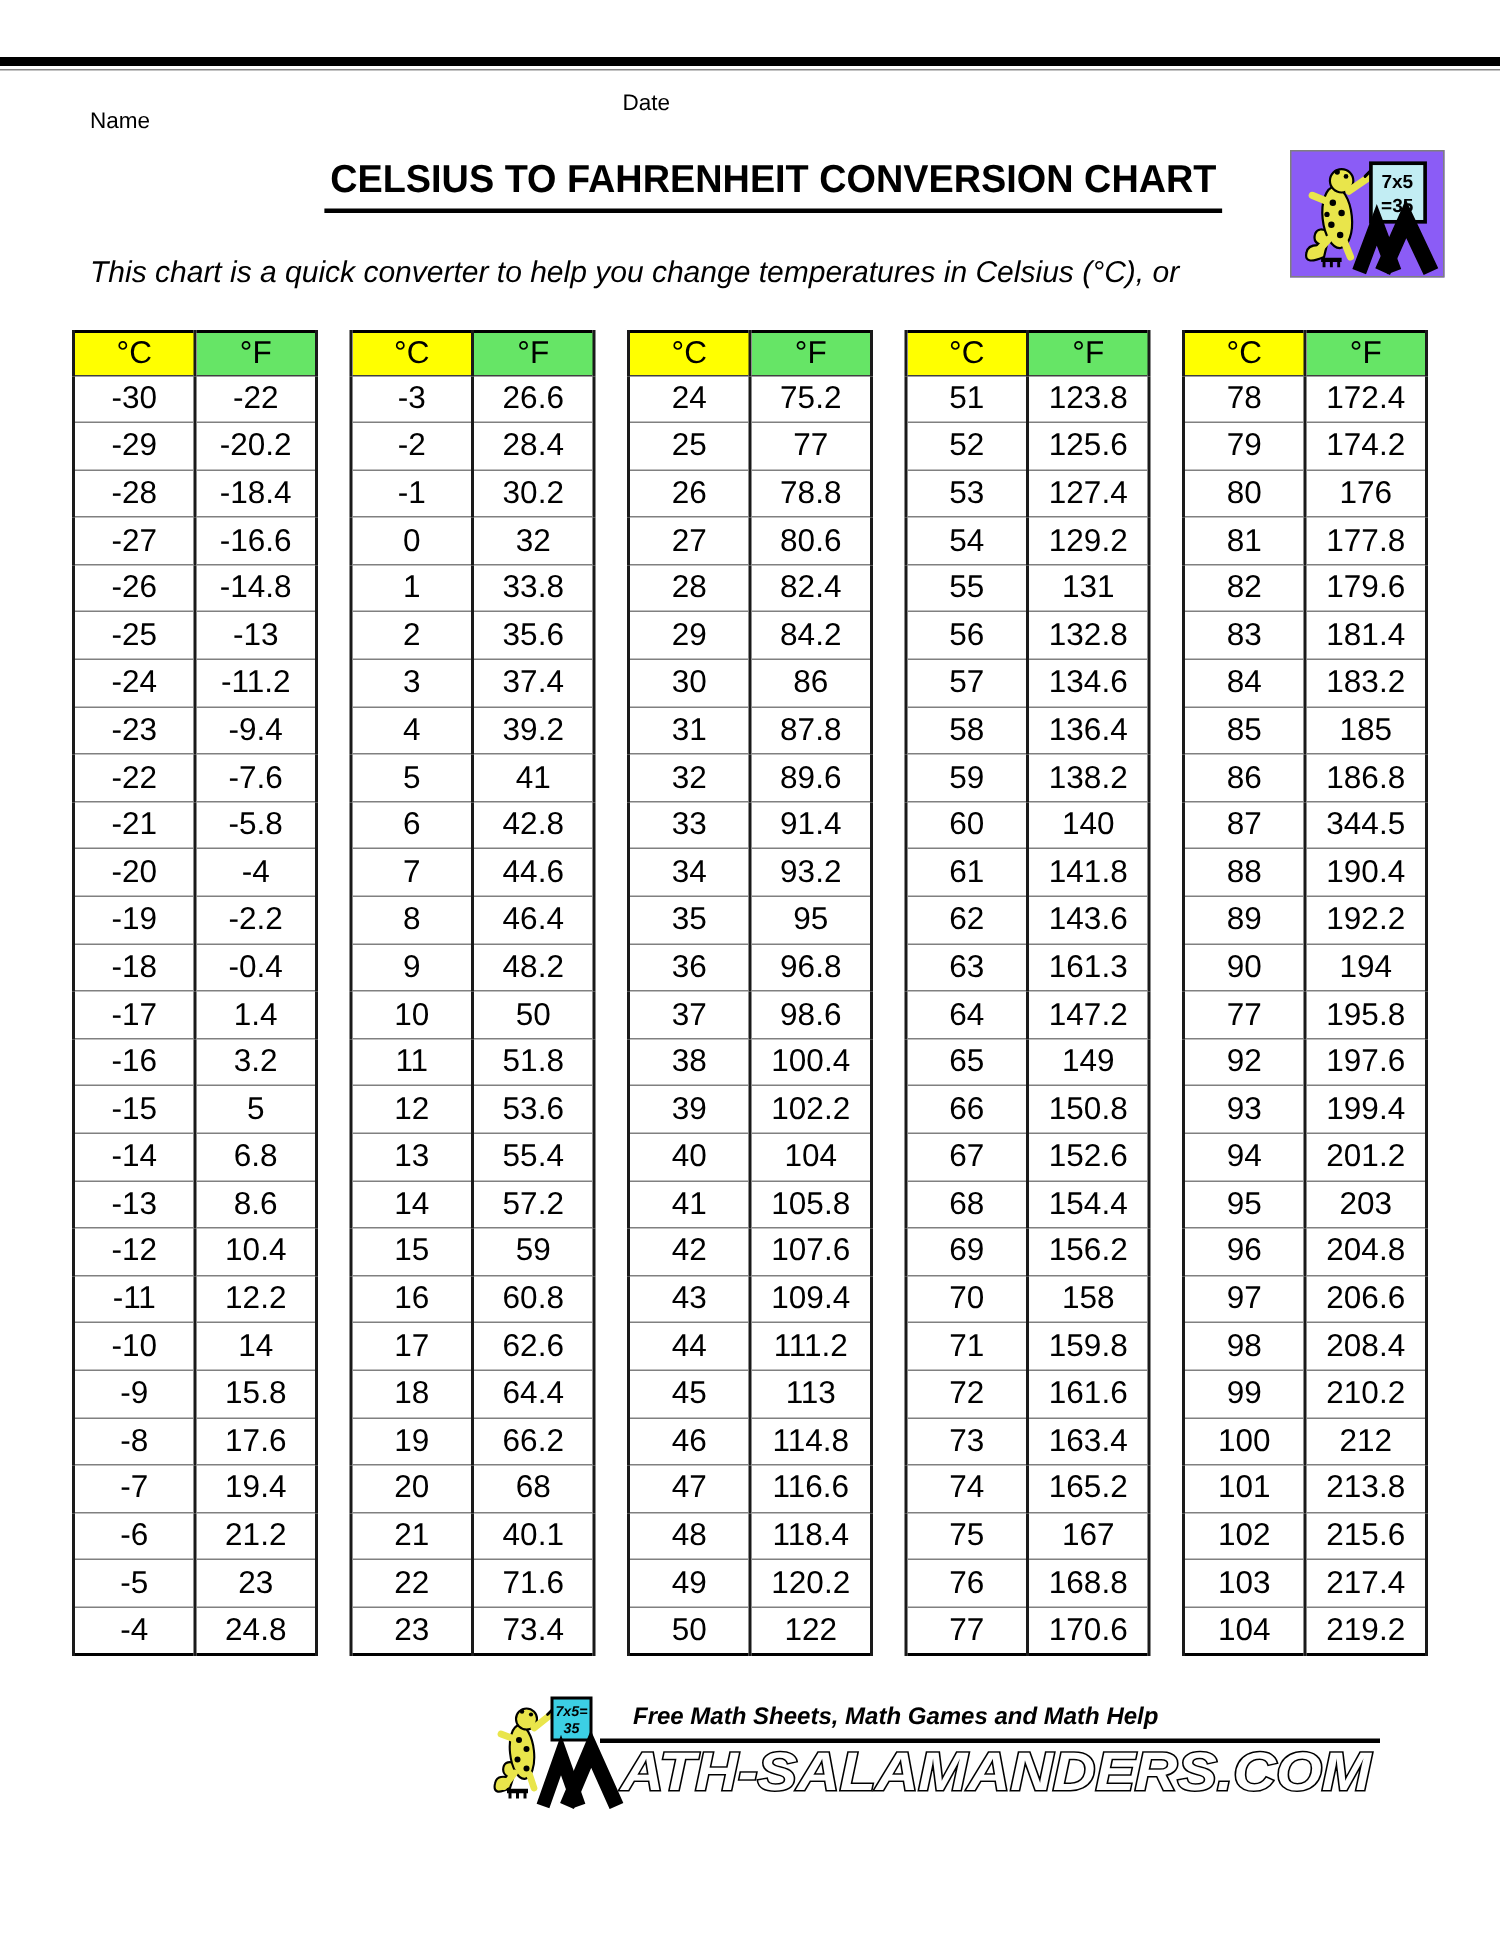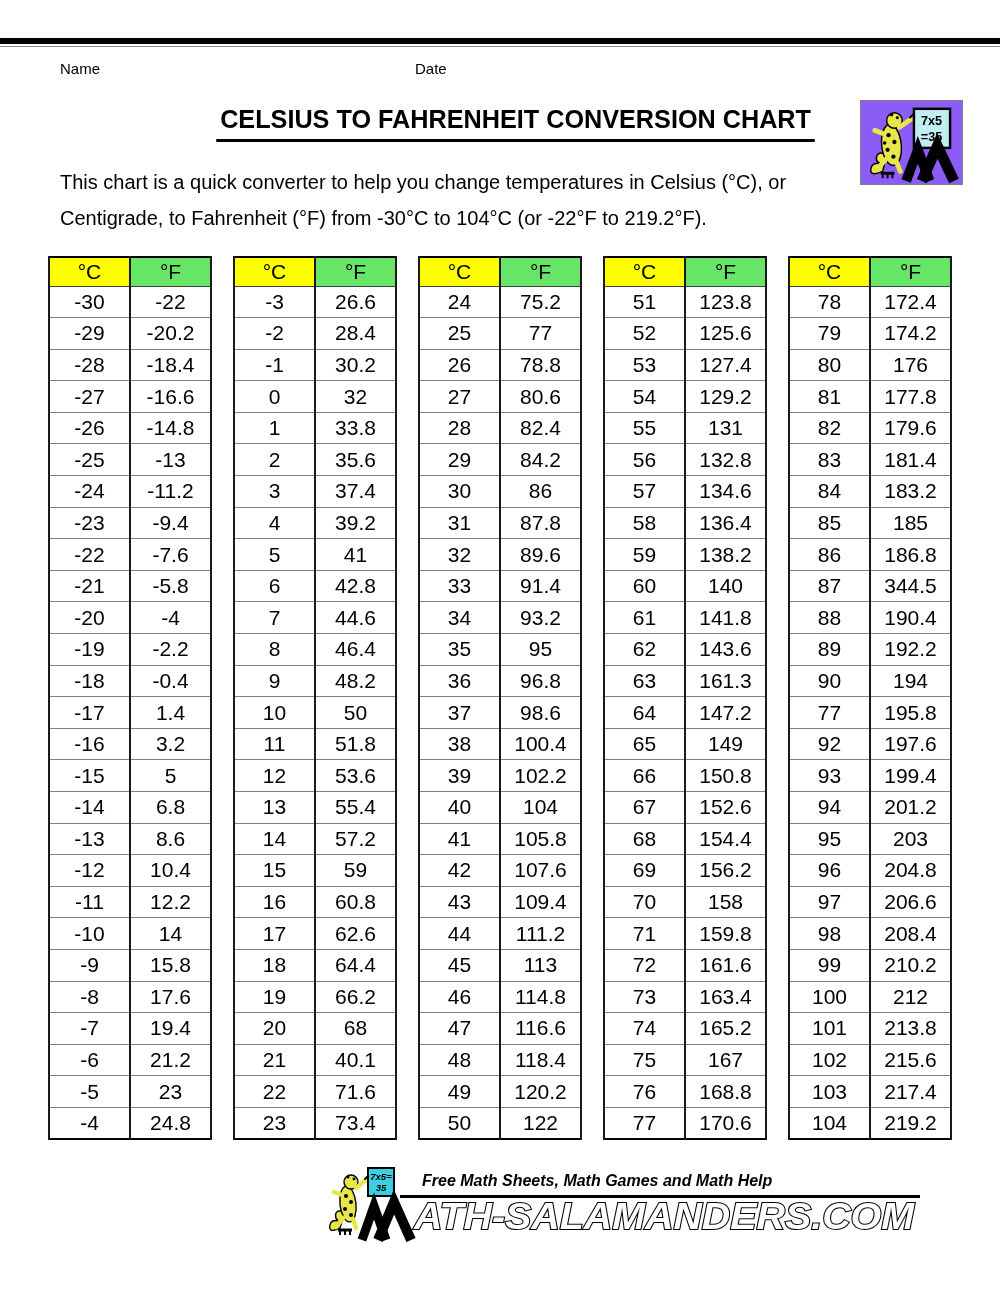--- a/index.html
+++ b/index.html
@@ -16,21 +16,21 @@
   
   .top-rule {
     margin-top: 38px;
     height: 9px;
     border-top: 6px solid #000;
     border-bottom: 1px solid #8a8a8a;
   }
 
   
   .meta-row { position: relative; height: 20px; margin-top: 13px; font-size: 15px; }
-  .name-label { position: absolute; left: 60px; top: 0; }
+  .name-label { position: absolute; left: 60px; top: 12px; }
   .date-label { position: absolute; left: 415px; top: 0; text-align: center; }
 
   
   .logo-box {
     position: absolute; top: 62px; right: 37px;
     width: 103px; height: 85px;
     border: 1px solid #7f7f7f;
     background: #8b5cf6;
   }
   .logo-box svg { width: 100%; height: 100%; display: block; }
@@ -45,20 +45,21 @@
     border-bottom: 3px solid #000;
     padding: 0 4px 4px 4px;
     transform: scaleX(0.97);
   }
 
   
   .description {
     margin: 22px 40px 0 60px;
     font-size: 20px;
     line-height: 36px;
+    font-style: italic;
   }
 
   
   .tables {
     margin: 20px 48px 0 48px;
     display: flex;
     justify-content: space-between;
   }
   table.conv-table {
     border-collapse: collapse;
@@ -136,21 +137,20 @@
       </g>
     </svg>
   </div>
 
   <div class="title-row">
     <span class="page-title">CELSIUS TO FAHRENHEIT CONVERSION CHART</span>
   </div>
 
   <div class="description">
     <div>This chart is a quick converter to help you change temperatures in Celsius (°C), or</div>
-    <div>Centigrade, to Fahrenheit (°F) from -30°C to 104°C (or -22°F to 219.2°F).</div>
   </div>
 
   <div class="tables">
       <table class="conv-table">
         <thead>
           <tr>
             <th style="background: rgb(255, 255, 0);">°C</th>
             <th style="background: rgb(102, 229, 102);">°F</th>
           </tr>
         </thead>

